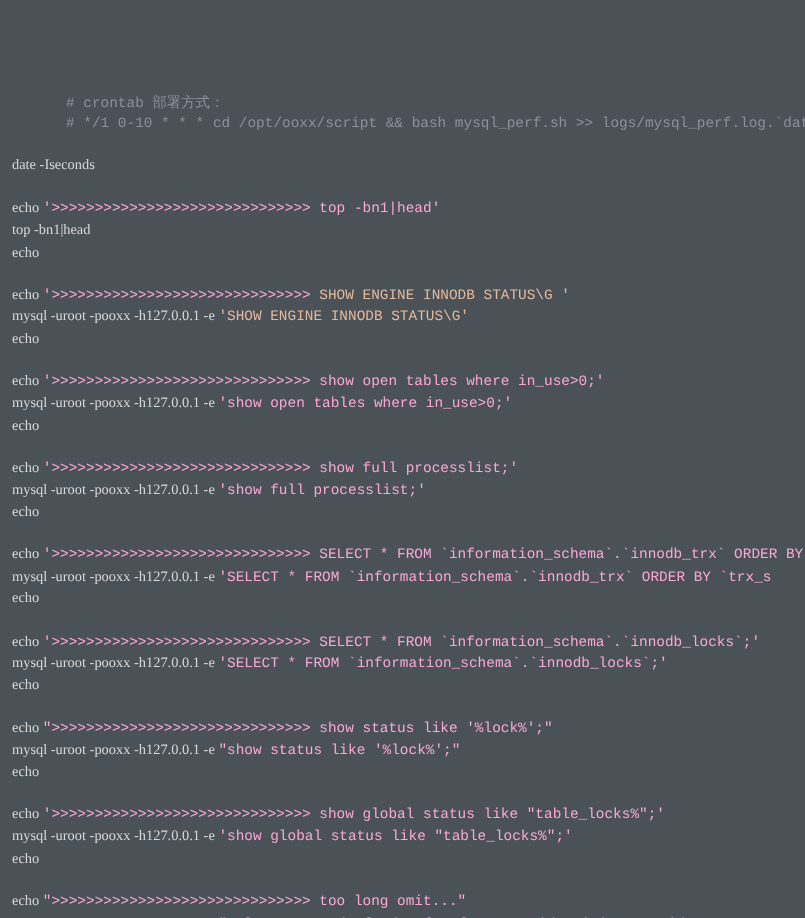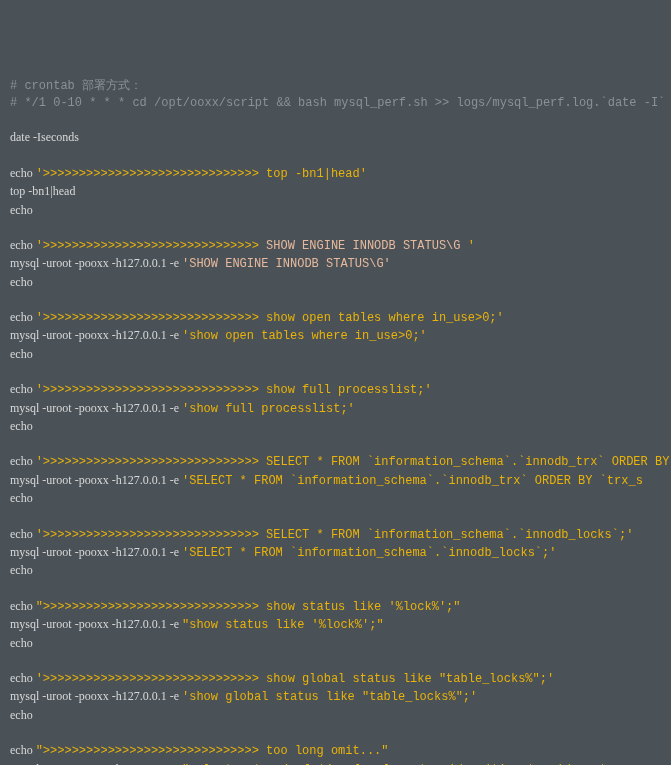--- a/index.html
+++ b/index.html
@@ -7,23 +7,23 @@
     background: #4a5258;
     font-family: "Courier New", Consolas, monospace;
     font-size: 12px;
     line-height: 1.45;
     padding: 8px 10px;
     width: 671px;
     overflow: hidden;
     white-space: pre;
   }
   .line { display: block; white-space: pre; }
-  .c-comment { color: #8a9199; }
+  .c-comment { color: #8a9199; margin-left: 45px; }
   .c-cmd     { color: #d8d8d8; font-family: Liberation Serif, serif; }
-  .c-str     { color: #eab308; }
+  .c-str     { color: #f9a8d4; }
   .c-str-b   { color: #e6b89c; margin-top: 44px; }
   .c-keyw    { color: #e6b89c; text-align: center; }
   .blank { height: 17px; }
 </style>
 </head>
 <body>
 
 
 
 <div id="code-root"><div class="line"><span class="c-comment"># crontab 部署方式：</span></div><div class="line"><span class="c-comment"># */1 0-10 * * * cd /opt/ooxx/script &amp;&amp; bash mysql_perf.sh &gt;&gt; logs/mysql_perf.log.`date -I` 2&gt;&amp;1</span></div><div class="blank line"></div><div class="line"><span class="c-cmd">date -Iseconds</span></div><div class="blank line"></div><div class="line"><span class="c-cmd">echo </span><span class="c-str">'&gt;&gt;&gt;&gt;&gt;&gt;&gt;&gt;&gt;&gt;&gt;&gt;&gt;&gt;&gt;&gt;&gt;&gt;&gt;&gt;&gt;&gt;&gt;&gt;&gt;&gt;&gt;&gt;&gt;&gt; top -bn1|head'</span></div><div class="line"><span class="c-cmd">top -bn1|head</span></div><div class="line"><span class="c-cmd">echo</span></div><div class="blank line"></div><div class="line"><span class="c-cmd">echo </span><span class="c-str">'&gt;&gt;&gt;&gt;&gt;&gt;&gt;&gt;&gt;&gt;&gt;&gt;&gt;&gt;&gt;&gt;&gt;&gt;&gt;&gt;&gt;&gt;&gt;&gt;&gt;&gt;&gt;&gt;&gt;&gt; </span><span class="c-keyw">SHOW ENGINE INNODB STATUS\G </span><span class="c-str">'</span></div><div class="line"><span class="c-cmd">mysql -uroot -pooxx -h127.0.0.1 -e </span><span class="c-str-b">'SHOW ENGINE INNODB STATUS\G'</span></div><div class="line"><span class="c-cmd">echo</span></div><div class="blank line"></div><div class="line"><span class="c-cmd">echo </span><span class="c-str">'&gt;&gt;&gt;&gt;&gt;&gt;&gt;&gt;&gt;&gt;&gt;&gt;&gt;&gt;&gt;&gt;&gt;&gt;&gt;&gt;&gt;&gt;&gt;&gt;&gt;&gt;&gt;&gt;&gt;&gt; show open tables where in_use&gt;0;'</span></div><div class="line"><span class="c-cmd">mysql -uroot -pooxx -h127.0.0.1 -e </span><span class="c-str">'show open tables where in_use&gt;0;'</span></div><div class="line"><span class="c-cmd">echo</span></div><div class="blank line"></div><div class="line"><span class="c-cmd">echo </span><span class="c-str">'&gt;&gt;&gt;&gt;&gt;&gt;&gt;&gt;&gt;&gt;&gt;&gt;&gt;&gt;&gt;&gt;&gt;&gt;&gt;&gt;&gt;&gt;&gt;&gt;&gt;&gt;&gt;&gt;&gt;&gt; show full processlist;'</span></div><div class="line"><span class="c-cmd">mysql -uroot -pooxx -h127.0.0.1 -e </span><span class="c-str">'show full processlist;'</span></div><div class="line"><span class="c-cmd">echo</span></div><div class="blank line"></div><div class="line"><span class="c-cmd">echo </span><span class="c-str">'&gt;&gt;&gt;&gt;&gt;&gt;&gt;&gt;&gt;&gt;&gt;&gt;&gt;&gt;&gt;&gt;&gt;&gt;&gt;&gt;&gt;&gt;&gt;&gt;&gt;&gt;&gt;&gt;&gt;&gt; SELECT * FROM `information_schema`.`innodb_trx` ORDER BY `trx_</span></div><div class="line"><span class="c-cmd">mysql -uroot -pooxx -h127.0.0.1 -e </span><span class="c-str">'SELECT * FROM `information_schema`.`innodb_trx` ORDER BY `trx_s</span></div><div class="line"><span class="c-cmd">echo</span></div><div class="blank line"></div><div class="line"><span class="c-cmd">echo </span><span class="c-str">'&gt;&gt;&gt;&gt;&gt;&gt;&gt;&gt;&gt;&gt;&gt;&gt;&gt;&gt;&gt;&gt;&gt;&gt;&gt;&gt;&gt;&gt;&gt;&gt;&gt;&gt;&gt;&gt;&gt;&gt; SELECT * FROM `information_schema`.`innodb_locks`;'</span></div><div class="line"><span class="c-cmd">mysql -uroot -pooxx -h127.0.0.1 -e </span><span class="c-str">'SELECT * FROM `information_schema`.`innodb_locks`;'</span></div><div class="line"><span class="c-cmd">echo</span></div><div class="blank line"></div><div class="line"><span class="c-cmd">echo </span><span class="c-str">"&gt;&gt;&gt;&gt;&gt;&gt;&gt;&gt;&gt;&gt;&gt;&gt;&gt;&gt;&gt;&gt;&gt;&gt;&gt;&gt;&gt;&gt;&gt;&gt;&gt;&gt;&gt;&gt;&gt;&gt; show status like '%lock%';"</span></div><div class="line"><span class="c-cmd">mysql -uroot -pooxx -h127.0.0.1 -e </span><span class="c-str">"show status like '%lock%';"</span></div><div class="line"><span class="c-cmd">echo</span></div><div class="blank line"></div><div class="line"><span class="c-cmd">echo </span><span class="c-str">'&gt;&gt;&gt;&gt;&gt;&gt;&gt;&gt;&gt;&gt;&gt;&gt;&gt;&gt;&gt;&gt;&gt;&gt;&gt;&gt;&gt;&gt;&gt;&gt;&gt;&gt;&gt;&gt;&gt;&gt; show global status like "table_locks%";'</span></div><div class="line"><span class="c-cmd">mysql -uroot -pooxx -h127.0.0.1 -e </span><span class="c-str">'show global status like "table_locks%";'</span></div><div class="line"><span class="c-cmd">echo</span></div><div class="blank line"></div><div class="line"><span class="c-cmd">echo </span><span class="c-str">"&gt;&gt;&gt;&gt;&gt;&gt;&gt;&gt;&gt;&gt;&gt;&gt;&gt;&gt;&gt;&gt;&gt;&gt;&gt;&gt;&gt;&gt;&gt;&gt;&gt;&gt;&gt;&gt;&gt;&gt; too long omit..."</span></div><div class="line"><span class="c-cmd">mysql -uroot -pooxx -h127.0.0.1 -e </span><span class="c-str">"select r.trx_isolation_level, r.trx_id waiting_trx_id, r.trx_my</span></div><div class="line"><span class="c-cmd">echo</span></div></div>

